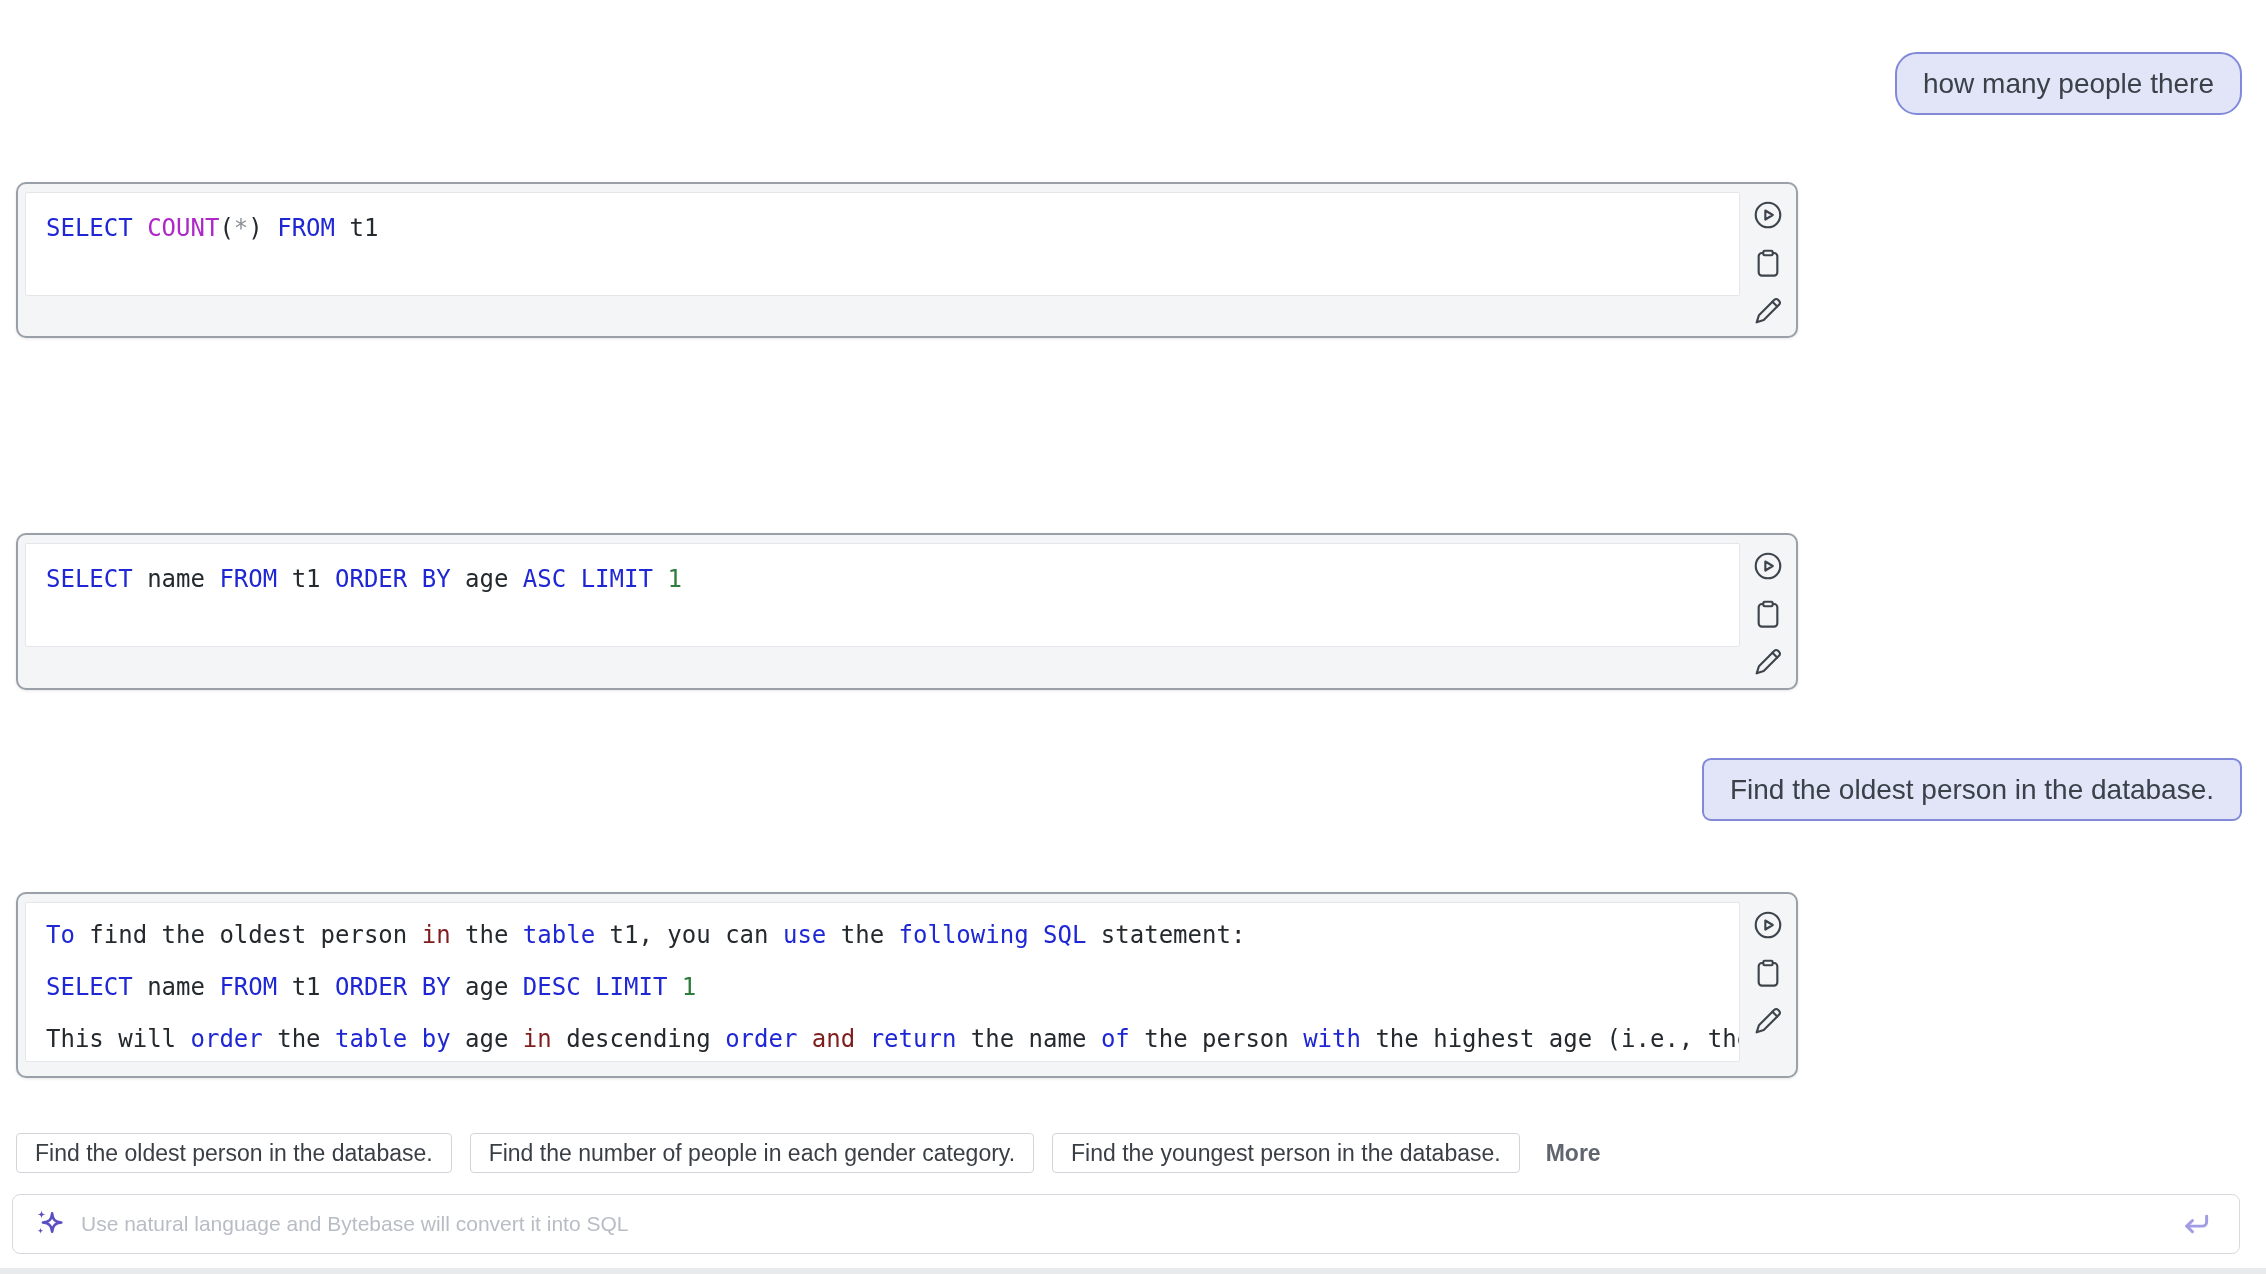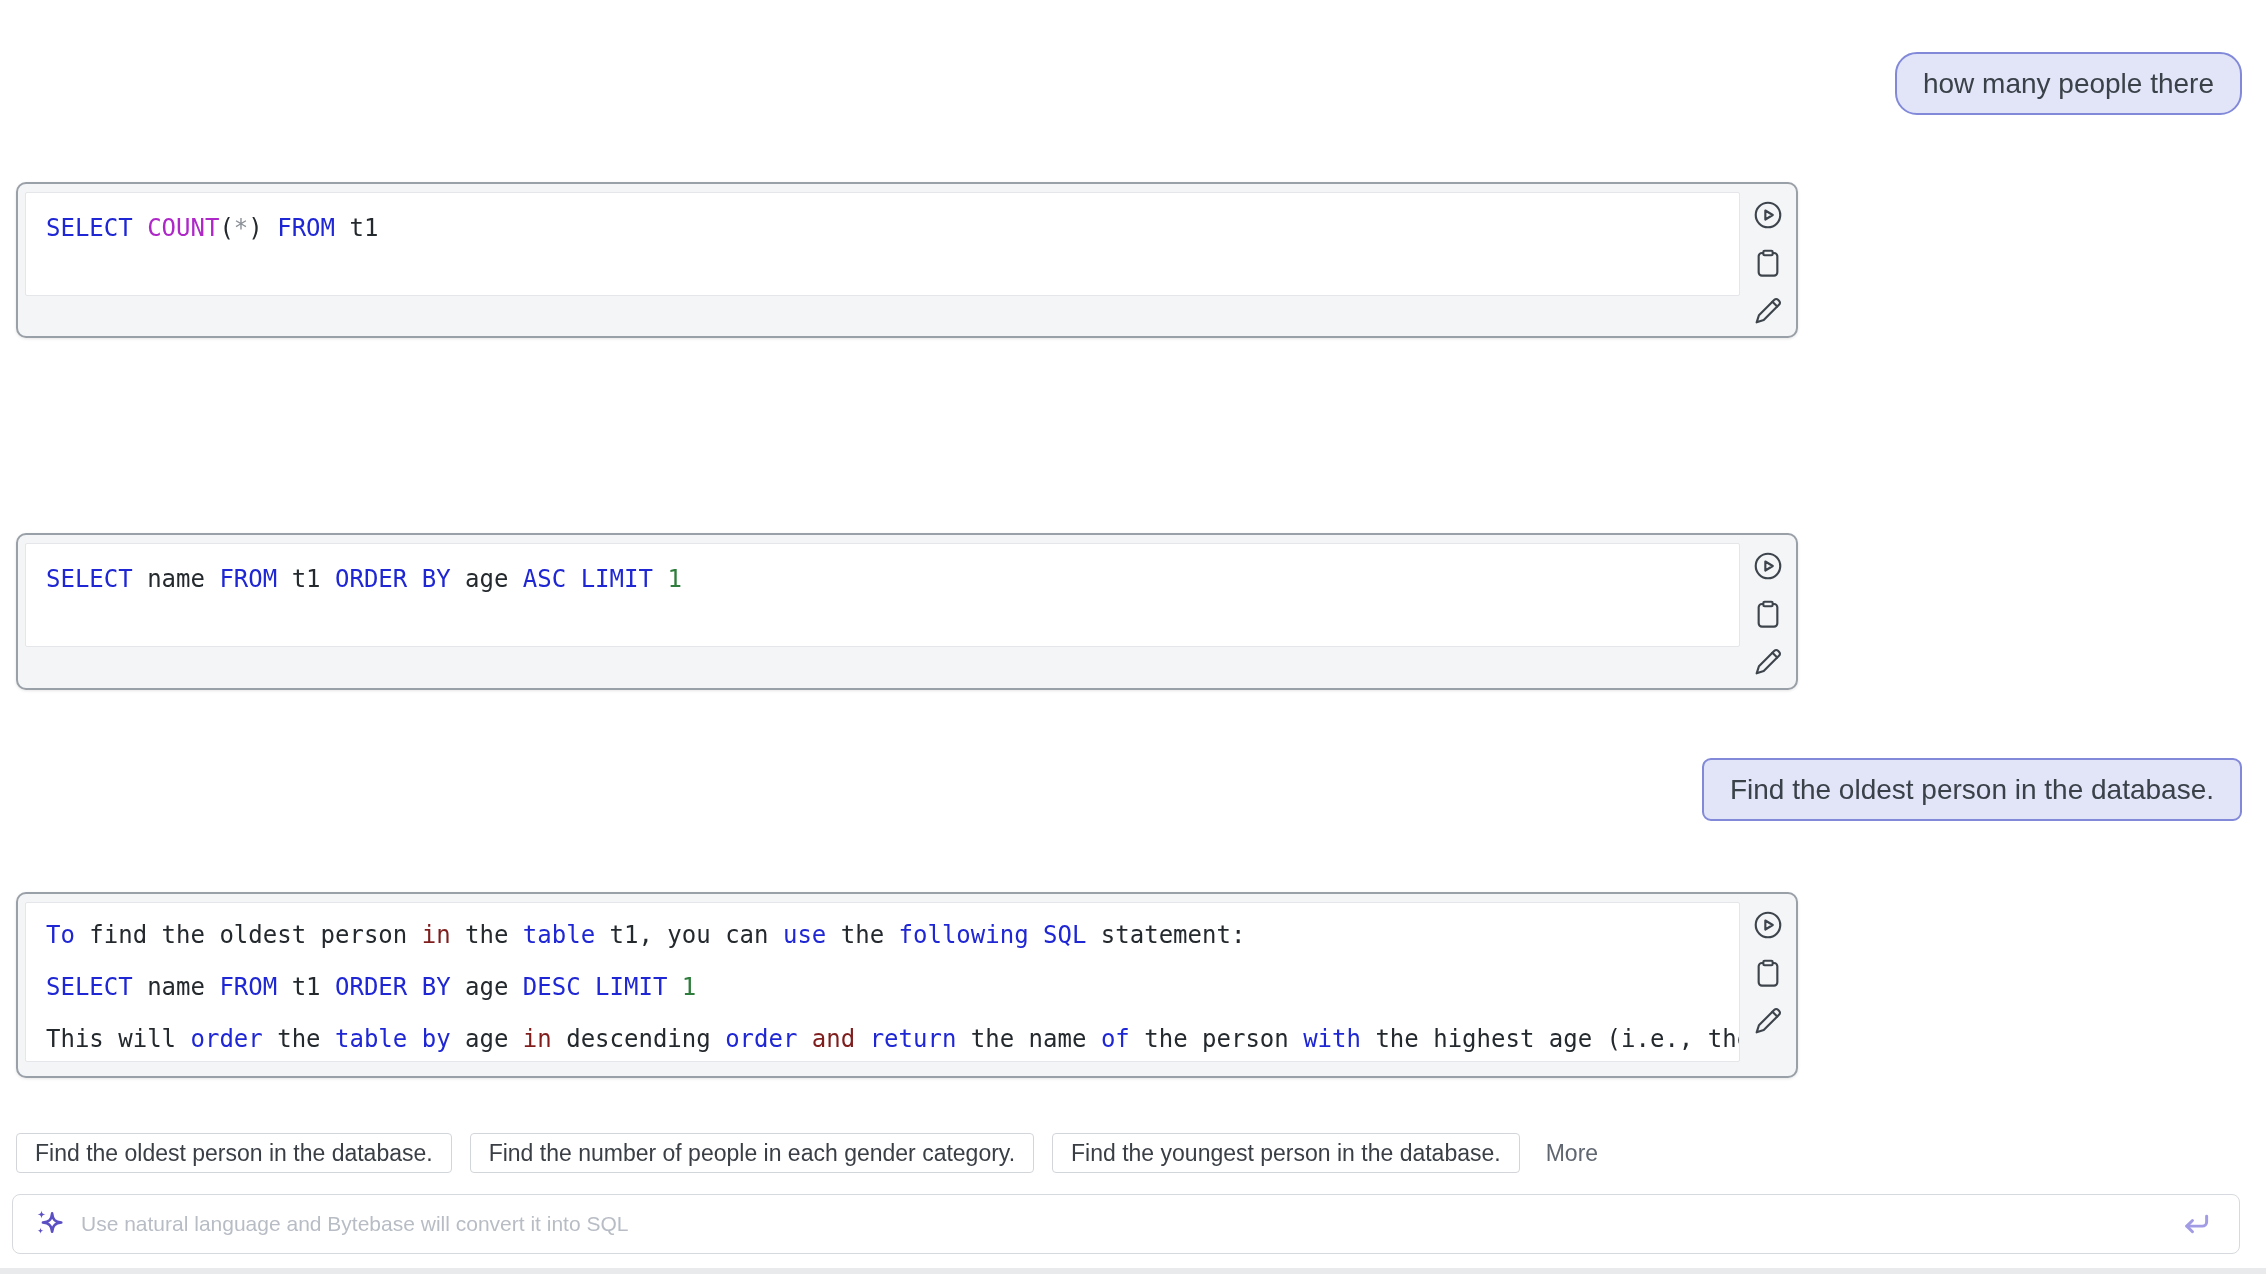--- a/index.html
+++ b/index.html
@@ -63,21 +63,21 @@
   .suggestions {
     position:absolute; left:16px; top:1133px; height:40px;
     display:flex; align-items:center; gap:18px;
   }
   .chip {
     height:40px; line-height:36px; padding:0 18px; background:#ffffff;
     border:1px solid #d2d5da; border-radius:4px; font-size:23px; color:#3a3f46;
     font-family:"Liberation Sans", sans-serif; cursor:pointer; white-space:nowrap;
   }
   .more {
-    font-size:23px; color:#5f6670; margin-left:8px; cursor:pointer; white-space:nowrap;
+    font-size:23px; color:#5f6670; margin-left:8px; cursor:pointer; white-space:nowrap;font-weight:bold;
   }
 
   
   .composer {
     position:absolute; left:12px; top:1194px; width:2228px; height:60px;
     background:#ffffff; border:1px solid #d6d9dd; border-radius:8px;
     display:flex; align-items:center; padding:0 26px 0 20px;
   }
   .sparkles { width:34px; height:34px; color:#5b4fc4; flex:0 0 auto; }
   .sparkles svg { width:34px; height:34px; }

